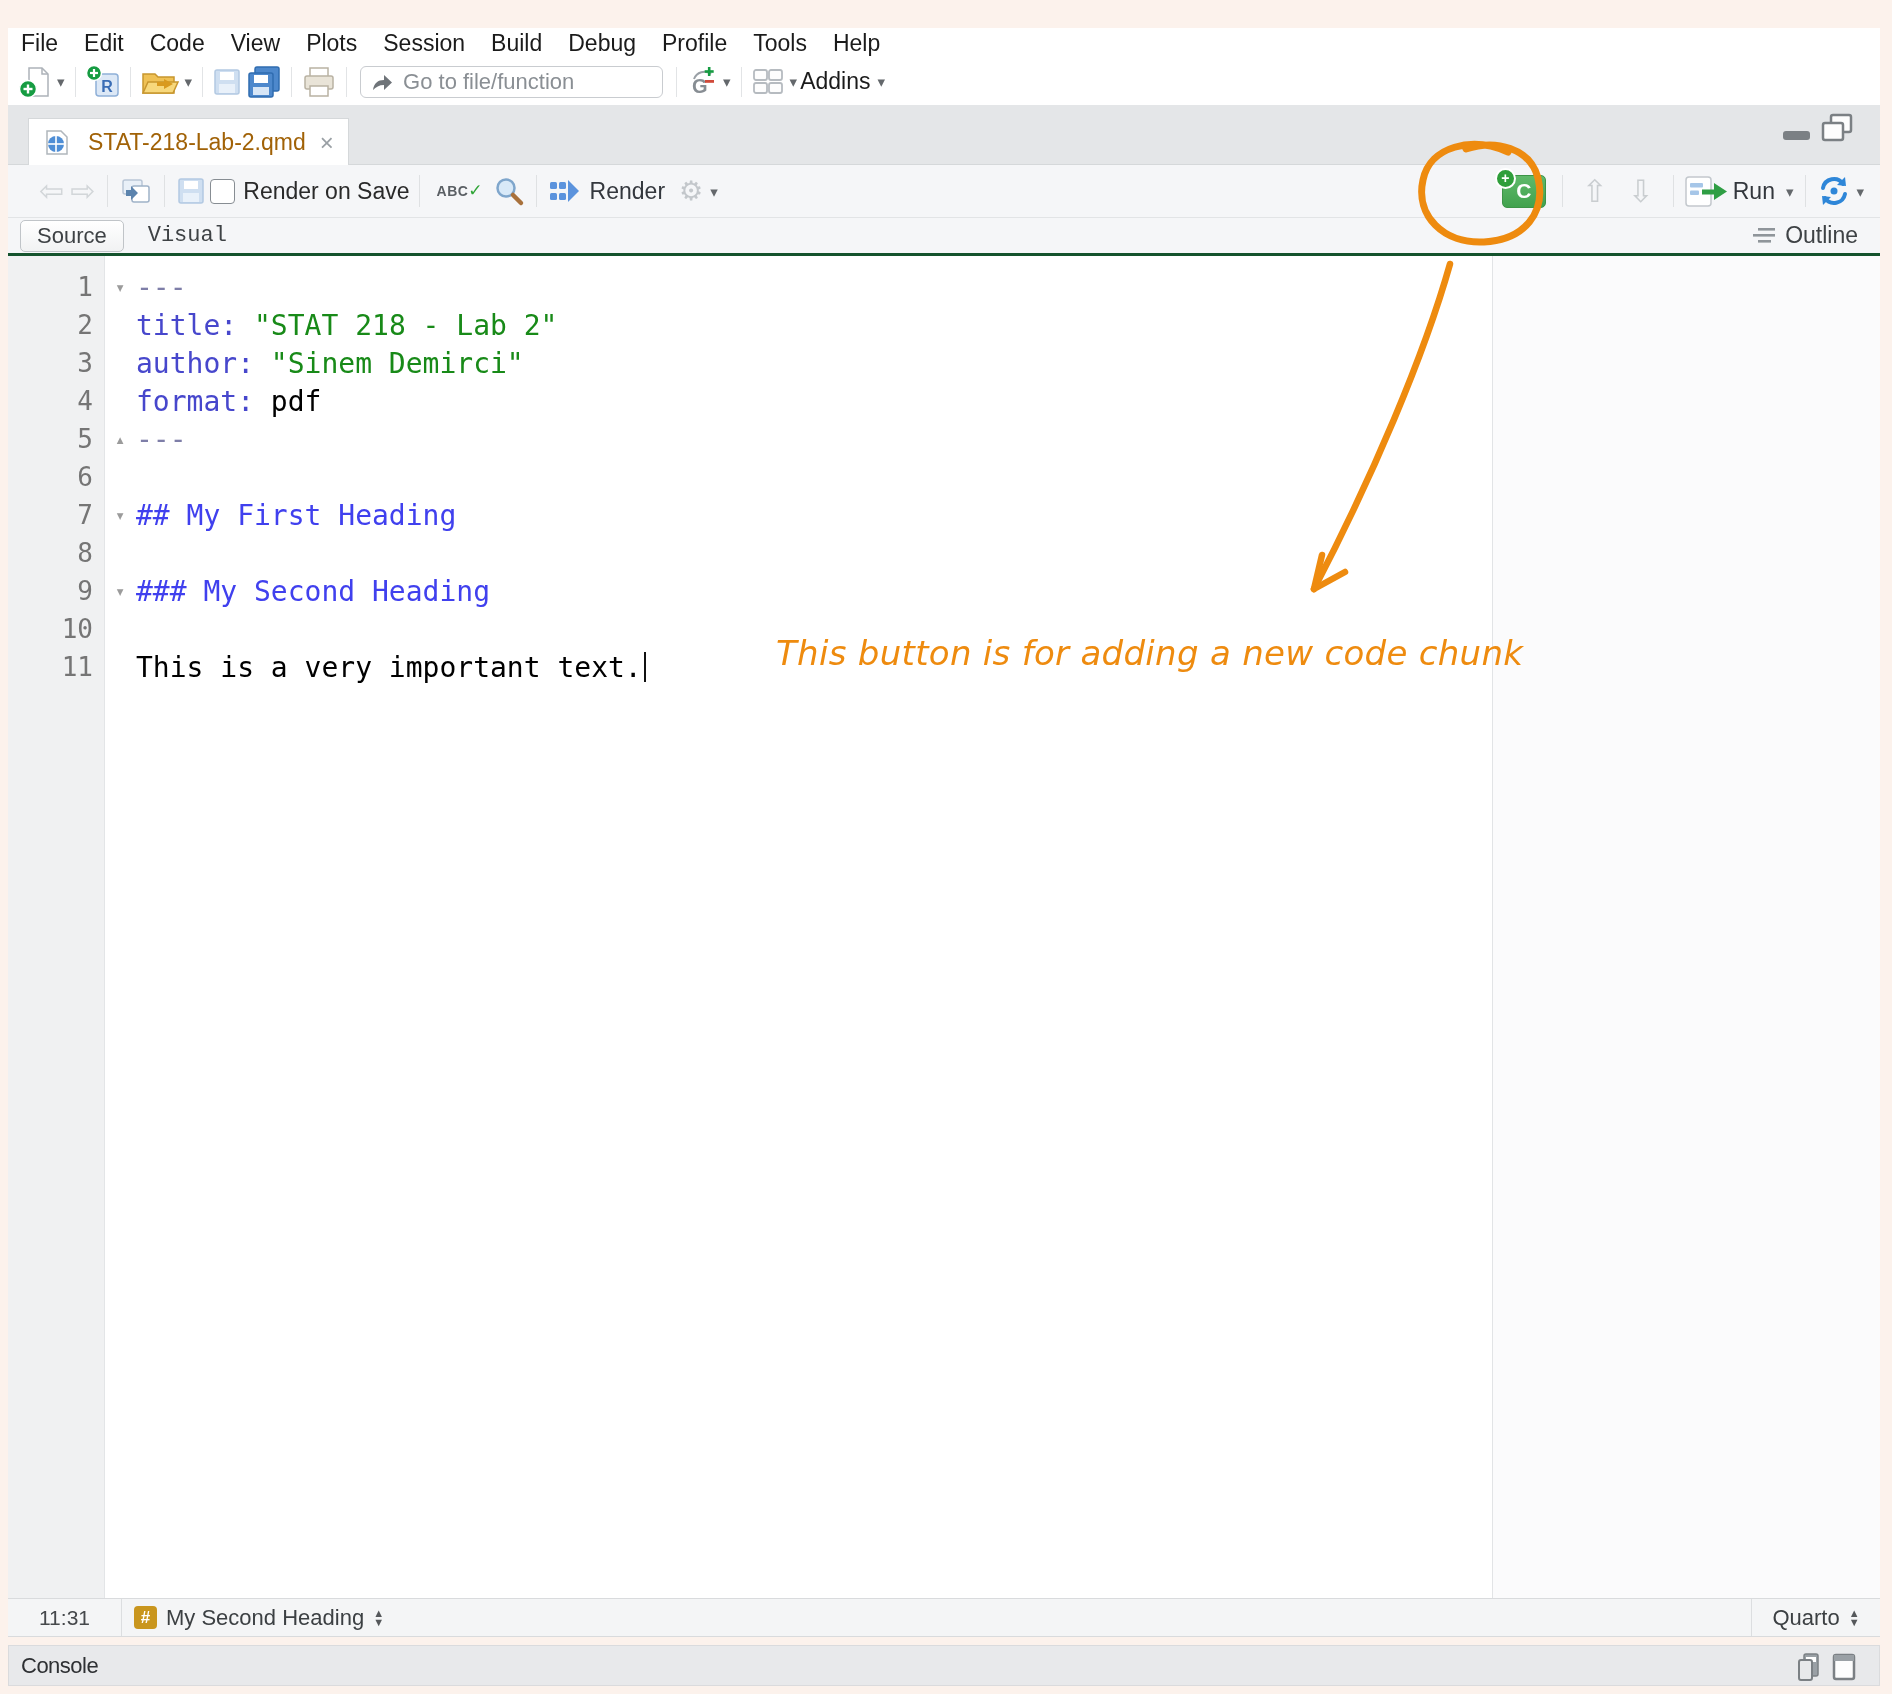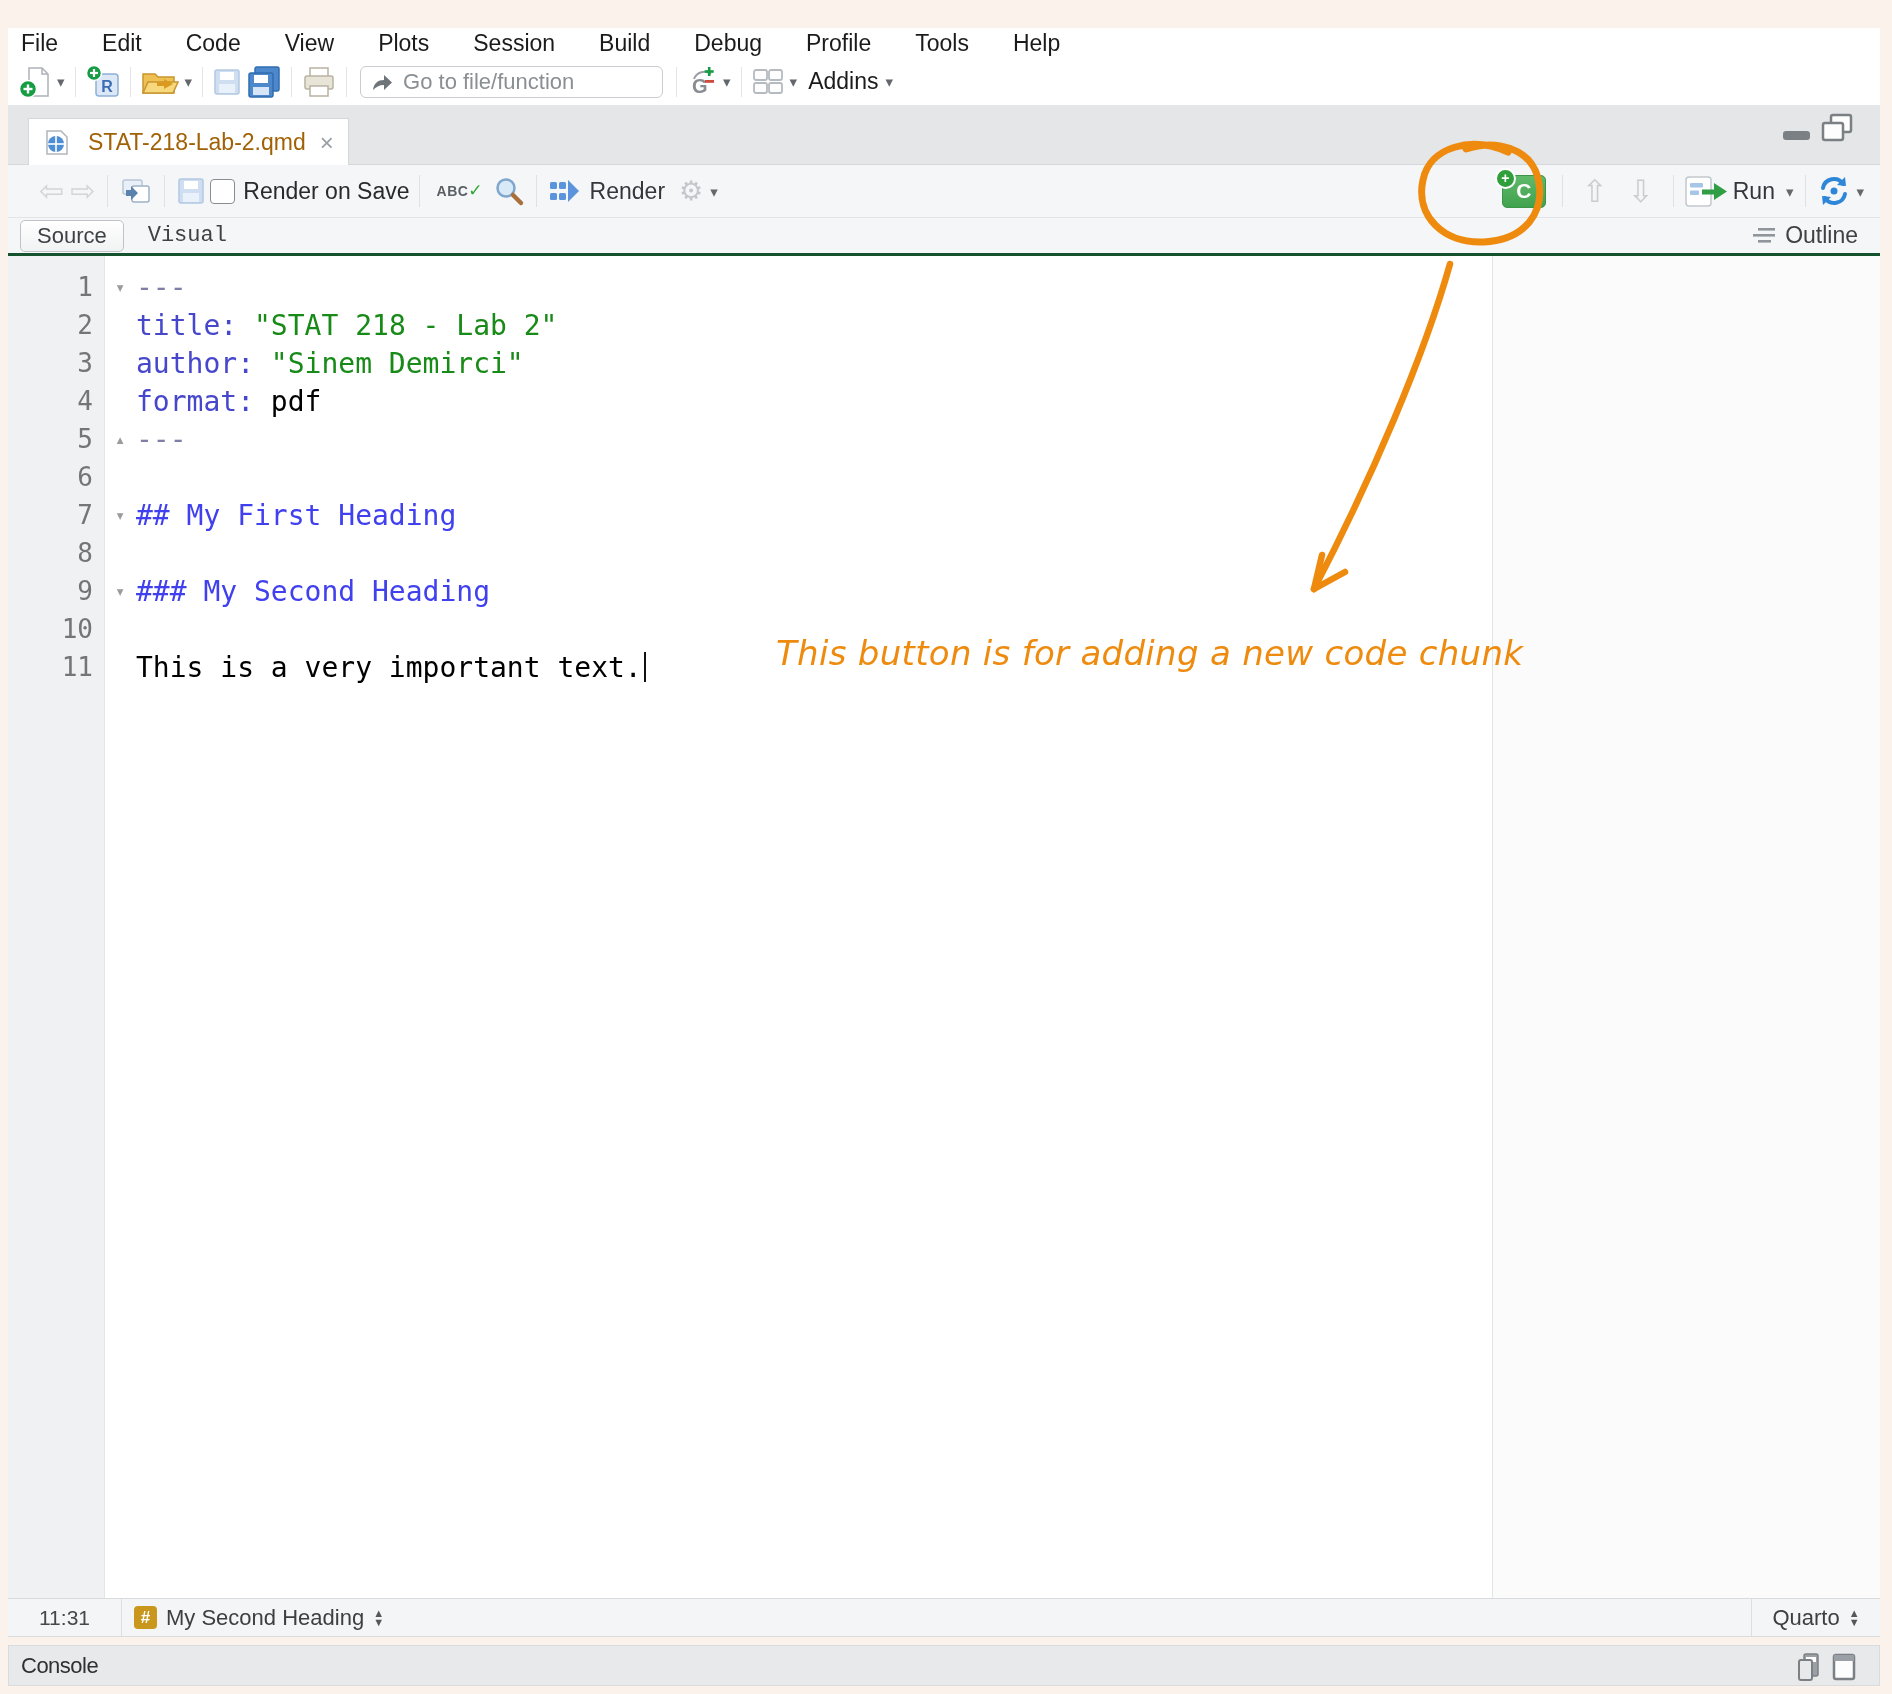--- a/index.html
+++ b/index.html
@@ -1,34 +1,34 @@
 <!DOCTYPE html>
 <html><head>
 <meta charset="utf-8">
 <style>
   html,body{margin:0;padding:0;}
   .page{position:relative;width:1892px;height:1694px;background:#fcf2ec;overflow:hidden;
         font-family:"Liberation Sans",sans-serif;color:#222;}
   .window{position:absolute;left:8px;top:28px;width:1872px;height:1658px;background:#ffffff;}
 
   
-  .menubar{height:30px;display:flex;align-items:center;gap:44px;padding-left:13px;background:#fff;}
+  .menubar{height:30px;display:flex;align-items:center;gap:26px;padding-left:13px;background:#fff;}
   .menu-item{font-size:23px;color:#1b1b1b;line-height:30px;cursor:default;}
 
   
   .toolbar{height:47px;display:flex;align-items:center;padding-left:8px;background:#fff;}
   .tsep{width:1px;height:30px;background:#e2e4e6;margin:0 7px;flex:none;}
   .caret{font-size:15px;color:#64686c;margin:0 3px;line-height:1;}
   .icon-btn{display:flex;align-items:center;justify-content:center;flex:none;margin:0 2px;}
   .goto-box{position:relative;width:303px;height:32px;margin:0 6px;flex:none;}
   .goto-box input{width:100%;height:100%;box-sizing:border-box;border:1px solid #c9ccd0;border-radius:6px;
         padding-left:42px;font-size:22px;color:#555;font-family:"Liberation Sans",sans-serif;outline:none;}
   .goto-box input::placeholder{color:#8a8f94;}
   .goto-ic{position:absolute;left:10px;top:5px;}
-  .addins-label{font-size:23px;color:#1b1b1b;margin:0 4px 0 8px;}
+  .addins-label{font-size:23px;color:#1b1b1b;margin:0 4px 0 0;}
 
   
   .tabstrip{position:relative;height:60px;background:#e4e6e8;border-bottom:1px solid #d5d8da;box-sizing:border-box;}
   .tab{position:absolute;left:20px;top:13px;height:47px;display:flex;align-items:center;background:#ffffff;
        padding:0 14px;border:1px solid #d5d8da;border-bottom:none;}
   .tab-title{font-size:23px;color:#a16207;margin-left:18px;}
   .tab-close{font-size:24px;color:#9aa0a5;margin-left:14px;line-height:1;}
   .win-ctrls{position:absolute;right:26px;top:8px;display:flex;align-items:flex-end;gap:10px;}
   .min-bar{width:27px;height:9px;background:#7b8084;border-radius:3px;margin-bottom:3px;}
 

